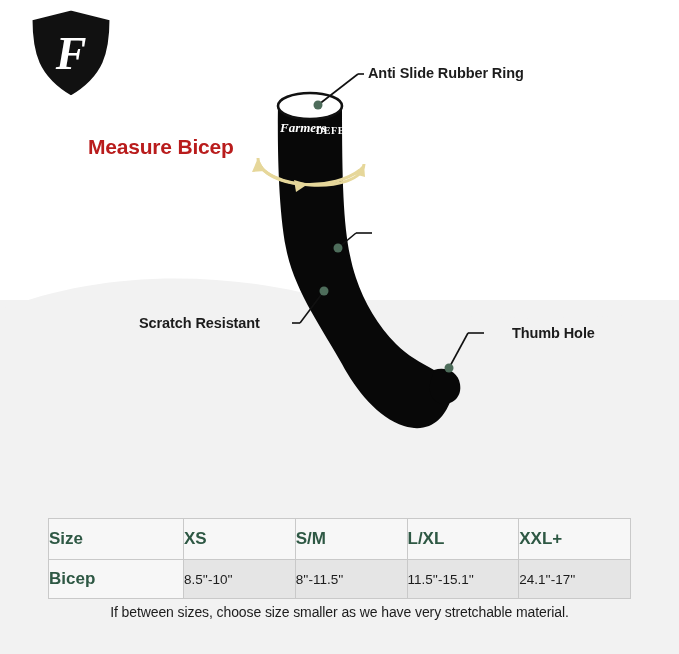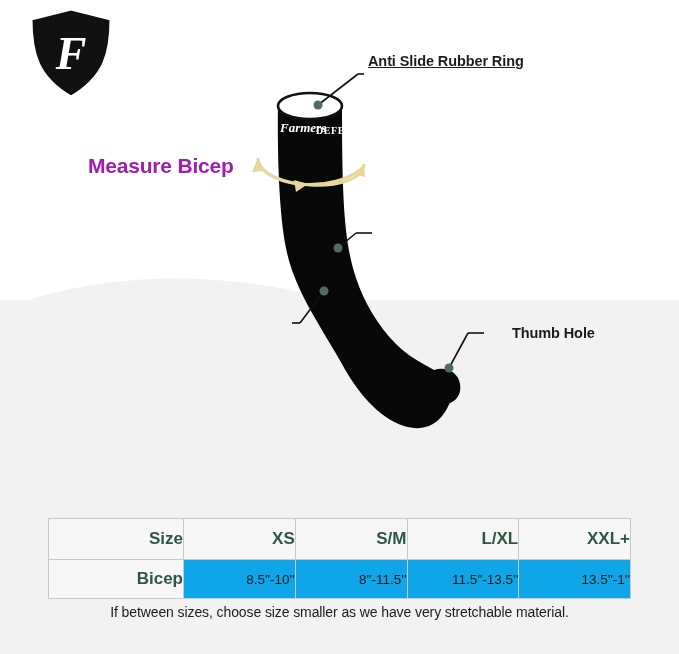--- a/index.html
+++ b/index.html
@@ -52,36 +52,35 @@
     height: 360px;
   }
 
   
   .measure-label {
     position: absolute;
     left: 88px;
     top: 135px;
     font-size: 21px;
     font-weight: bold;
-    color: #a21caf;
+    color: #b91c1c;
     letter-spacing: -0.2px;
     white-space: nowrap;
-    margin-top: 19px;
   }
 
   
   .callout {
     position: absolute;
     font-size: 14.5px;
     font-weight: bold;
     color: #1c1c1c;
     white-space: nowrap;
     letter-spacing: -0.1px;
   }
-  .c-ring   { left: 368px; top: 53px; text-decoration: underline; }
+  .c-ring   { left: 368px; top: 65px; }
   .c-upf    { left: 376px; top: 225px; }
   .c-scratch{ left: 139px; top: 315px; }
   .c-thumb  { left: 488px; top: 325px; margin-left: 24px; }
 
   .callout-lines {
     position: absolute;
     left: 0;
     top: 0;
     width: 679px;
     height: 654px;
@@ -104,40 +103,40 @@
   .size-table {
     position: absolute;
     left: 48px;
     top: 518px;
     width: 583px;
     border-collapse: collapse;
     table-layout: fixed;
   }
   .size-table td {
     border: 1px solid #c9c9c9;
-    text-align: right;
+    text-align: left;
     padding: 0;
     height: 38px;
   }
   .size-table tr.head td {
     background: #f7f7f7;
     color: #2e5844;
     font-size: 17px;
     font-weight: bold;
     height: 40px;
   }
   .size-table tr.body td.rowlabel {
     background: #f7f7f7;
     color: #2e5844;
     font-size: 17px;
     font-weight: bold;
     margin-left: 18px;
   }
   .size-table tr.body td.val {
-    background: #0ea5e9;
+    background: #e5e5e5;
     color: #1c1c1c;
     font-size: 13.5px;
     font-weight: normal;
   }
   .col-first { width: 134px; }
 
   .footnote {
     position: absolute;
     left: 0;
     top: 604px;
@@ -208,37 +207,38 @@
     <line x1="324" y1="291" x2="300" y2="323" stroke="#111111" stroke-width="1.6"></line>
     <line x1="300" y1="323" x2="292" y2="323" stroke="#111111" stroke-width="1.6"></line>
     <circle cx="324" cy="291" r="4.5" fill="#4e6d5b"></circle>
 
     <line x1="449" y1="368" x2="468" y2="333" stroke="#111111" stroke-width="1.6"></line>
     <line x1="468" y1="333" x2="484" y2="333" stroke="#111111" stroke-width="1.6"></line>
     <circle cx="449" cy="368" r="4.5" fill="#4e6d5b"></circle>
   </svg>
 
   <div class="callout c-ring">Anti Slide Rubber Ring</div>
+  <div class="callout c-scratch">Scratch Resistant</div>
   <div class="callout c-thumb">Thumb Hole</div>
 
 
   <table class="size-table">
     <tbody>
         <tr class="head">
       <td class="col-first">Size</td>
       <td>XS</td>
       <td>S/M</td>
       <td>L/XL</td>
       <td>XXL+</td>
     </tr>
     <tr class="body">
       <td class="rowlabel col-first">Bicep</td>
       <td class="val">8.5''-10''</td>
       <td class="val">8''-11.5''</td>
-      <td class="val">11.5''-13.5''</td>
-      <td class="val">13.5''-1''</td>
+      <td class="val">11.5''-15.1''</td>
+      <td class="val">24.1''-17''</td>
     </tr>
   </tbody>
     </table>
 
   <div class="footnote">If between sizes, choose size smaller as we have very stretchable material.</div>
 
 </div>
 
 </body></html>

